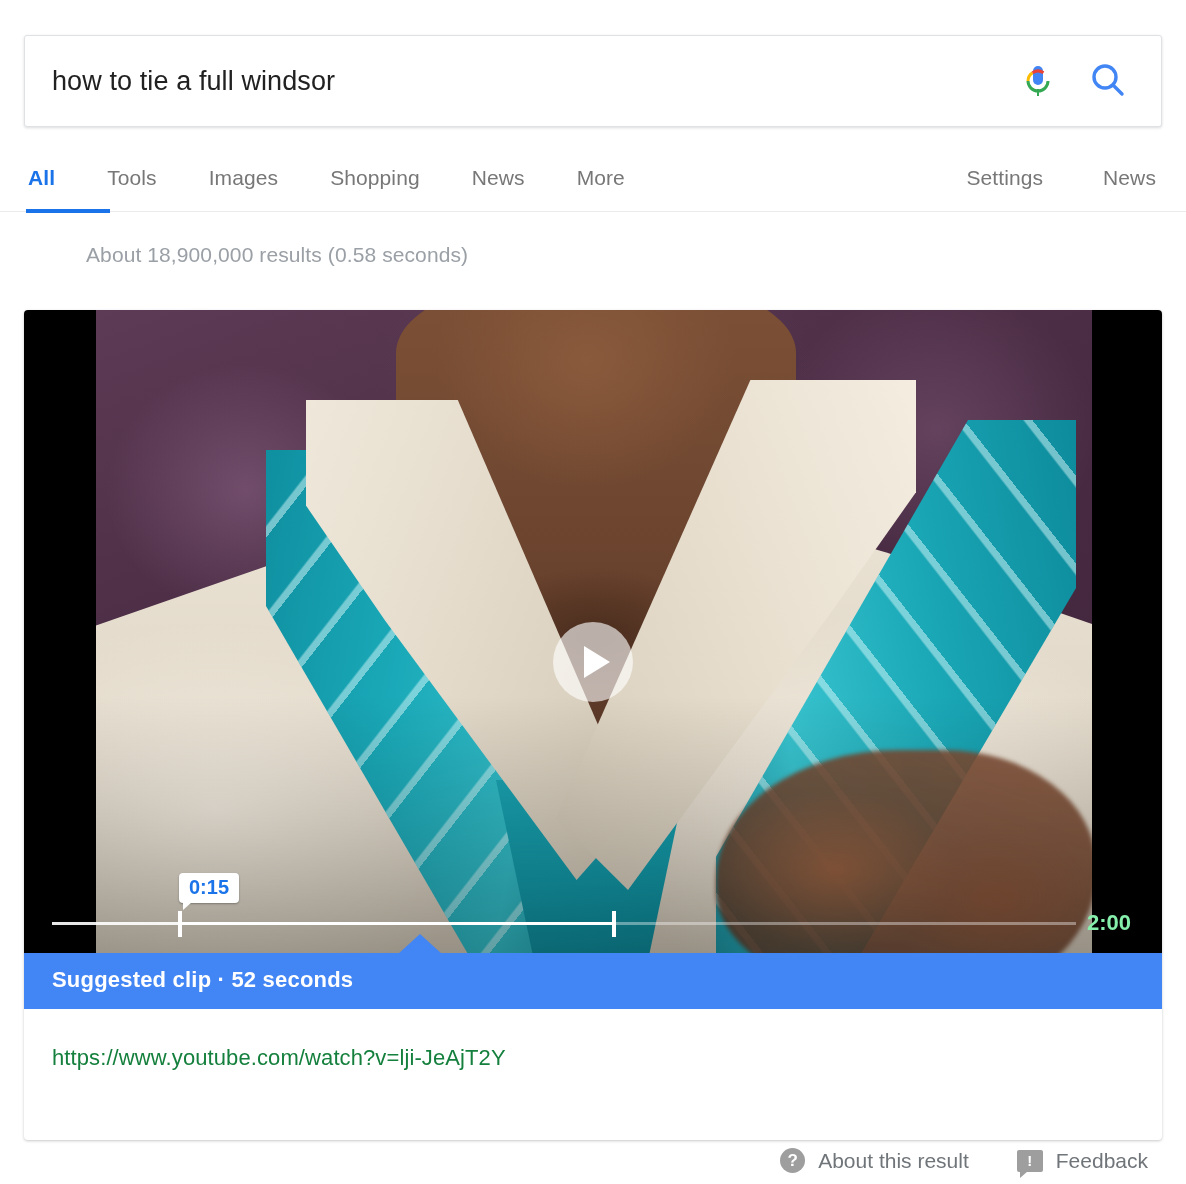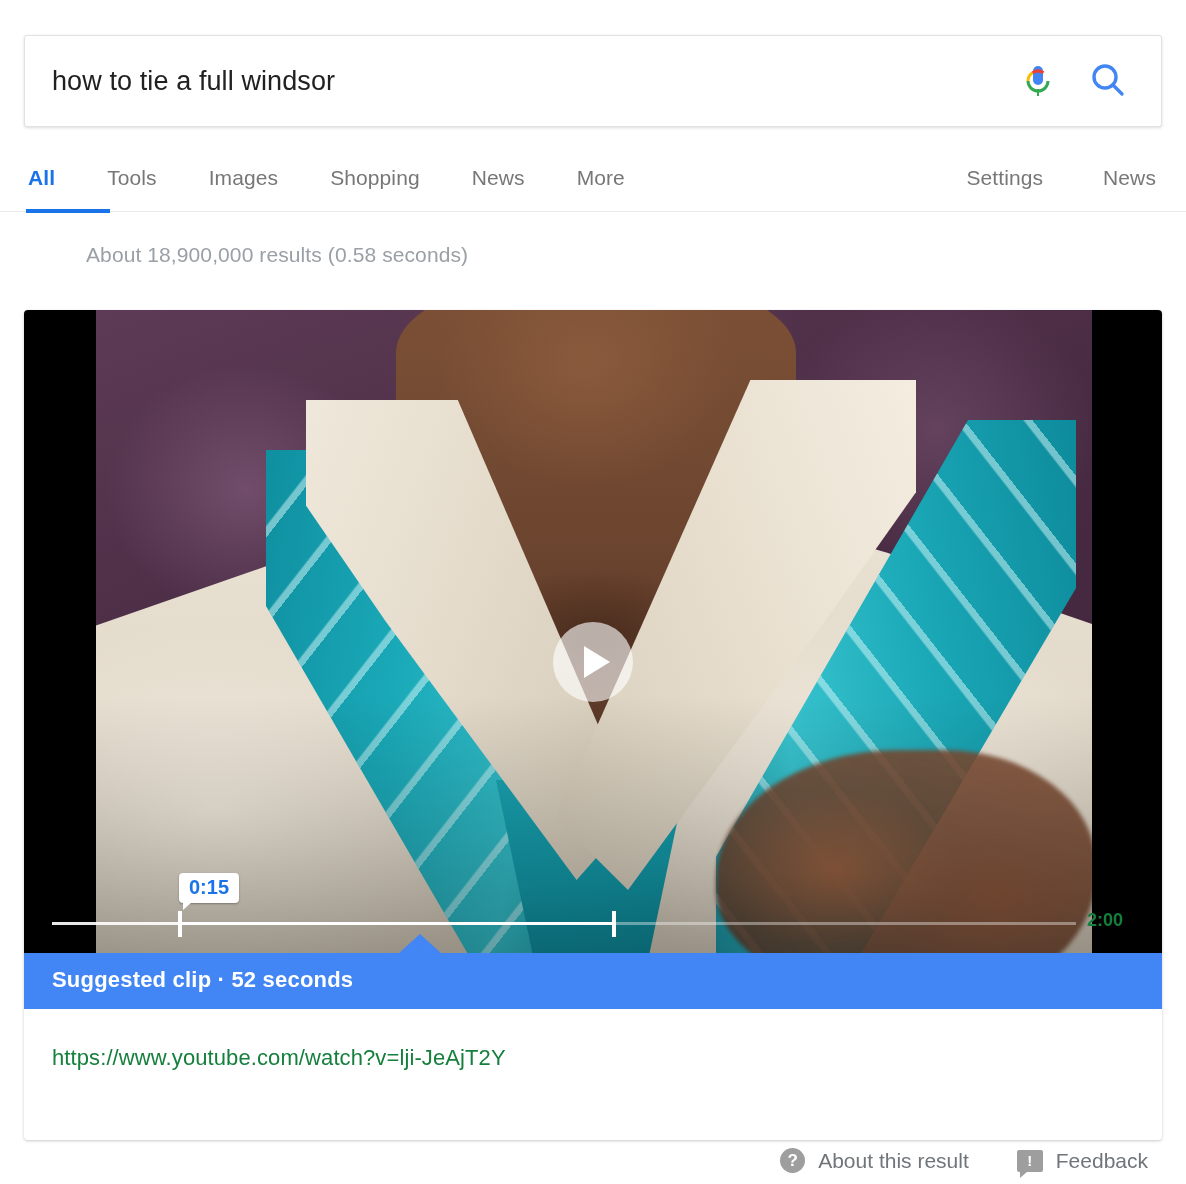--- a/index.html
+++ b/index.html
@@ -207,21 +207,21 @@
     box-shadow: 0 1px 2px rgba(0,0,0,0.3);
   }
   .time-label::after {
     content: ""; position: absolute; left: 4px; bottom: -7px;
     width: 0; height: 0;
     border-left: 9px solid #ffffff;
     border-bottom: 8px solid transparent;
   }
   .duration {
     position: absolute; left: 1063px; top: 10px;
-    color: #15803d; font-size: 18px; font-weight: bold;
+    color: #86efac; font-size: 22px; font-weight: bold;
   }
 
   
   .clipbar {
     position: relative; width: 1138px; height: 56px;
     background: #4285f4;
   }
   .clipbar-arrow {
     position: absolute; left: 374px; top: -19px;
     width: 0; height: 0;

